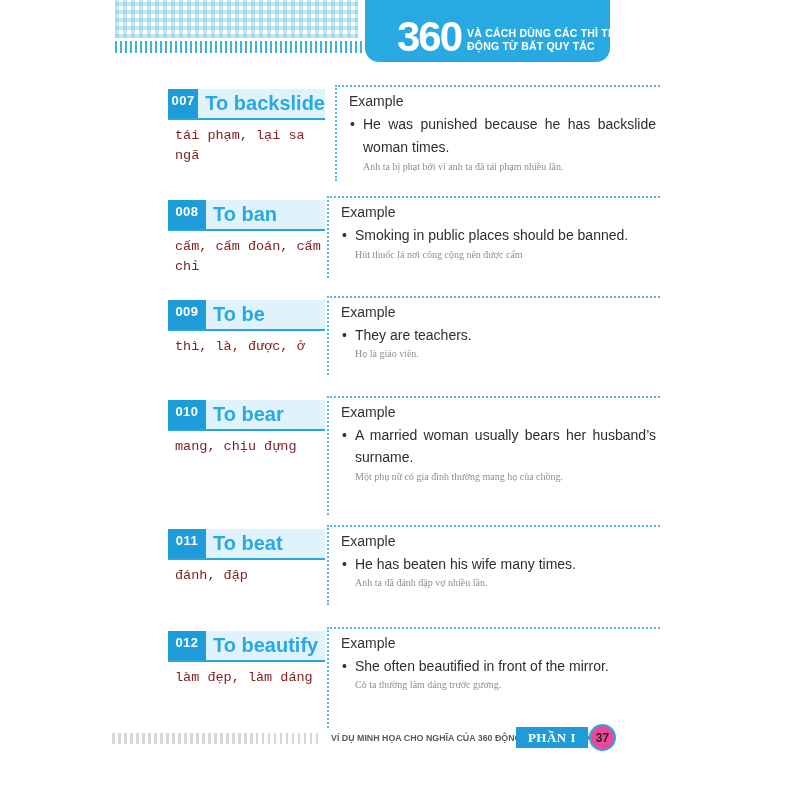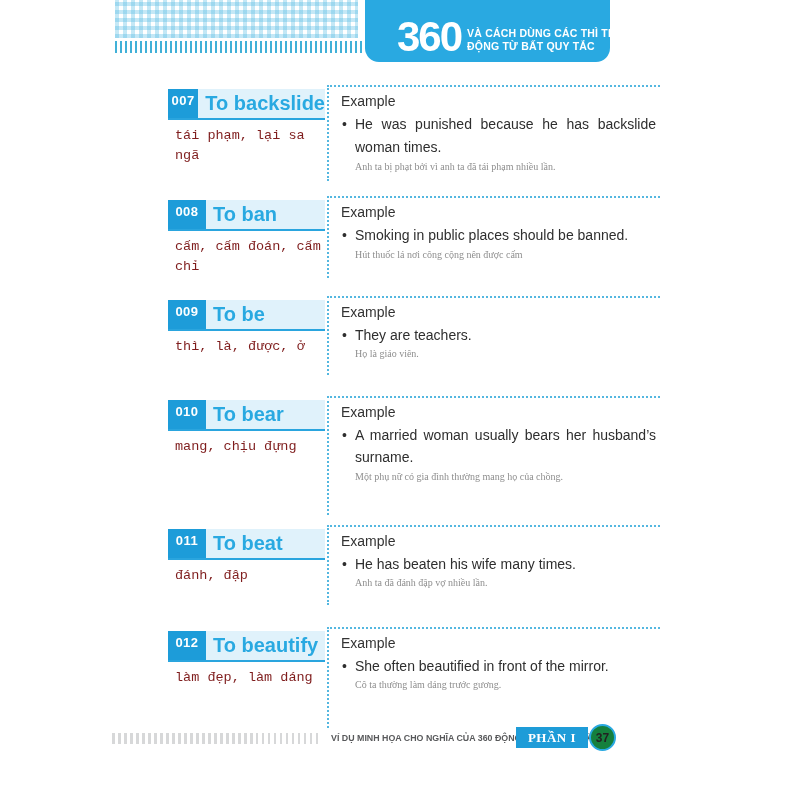--- a/index.html
+++ b/index.html
@@ -71,41 +71,41 @@
     color:#58595b; white-space:nowrap; transform:scaleX(.93); transform-origin:left center;
   }
   .section-badge {
     position:absolute; left:516px; top:727px; width:72px; height:21px;
     background:#1e9cd8; color:#fff; font-family:"Liberation Serif", serif;
     font-weight:700; font-size:13px; letter-spacing:.5px;
     display:flex; align-items:center; justify-content:center;
   }
   .page-circle {
     position:absolute; left:589px; top:724px; width:27px; height:27px;
-    border:2.5px solid #29a9e1; border-radius:50%; background:#15803d;
+    border:2.5px solid #29a9e1; border-radius:50%; background:#ec4899;
     display:flex; align-items:center; justify-content:center;
     font-size:12px; font-weight:700; color:#222;
   }
 </style>
 </head>
 <body>
 
 <div class="gingham"></div>
 <div class="header-ticks"></div>
 <div class="logo-box">
   <div class="logo-number">360</div>
   <div class="logo-titles">
     <div>VÀ CÁCH DÙNG CÁC THÌ TIẾNG ANH</div>
     <div>ĐỘNG TỪ BẤT QUY TẮC</div>
   </div>
 </div>
 
 <div class="entries">
 
-  <div class="entry" style="min-height:96px; margin-bottom:15px;">
+  <div class="entry" style="min-height:96px; margin-bottom:15px;gap:8px;">
     <div class="entry-left">
       <div class="head">
         <div class="num">007</div>
         <div class="verb">To backslide</div>
       </div>
       <div class="meaning">tái phạm, lại sa ngã</div>
     </div>
     <div class="entry-right">
       <div class="example-label">Example</div>
       <div class="sentence">

